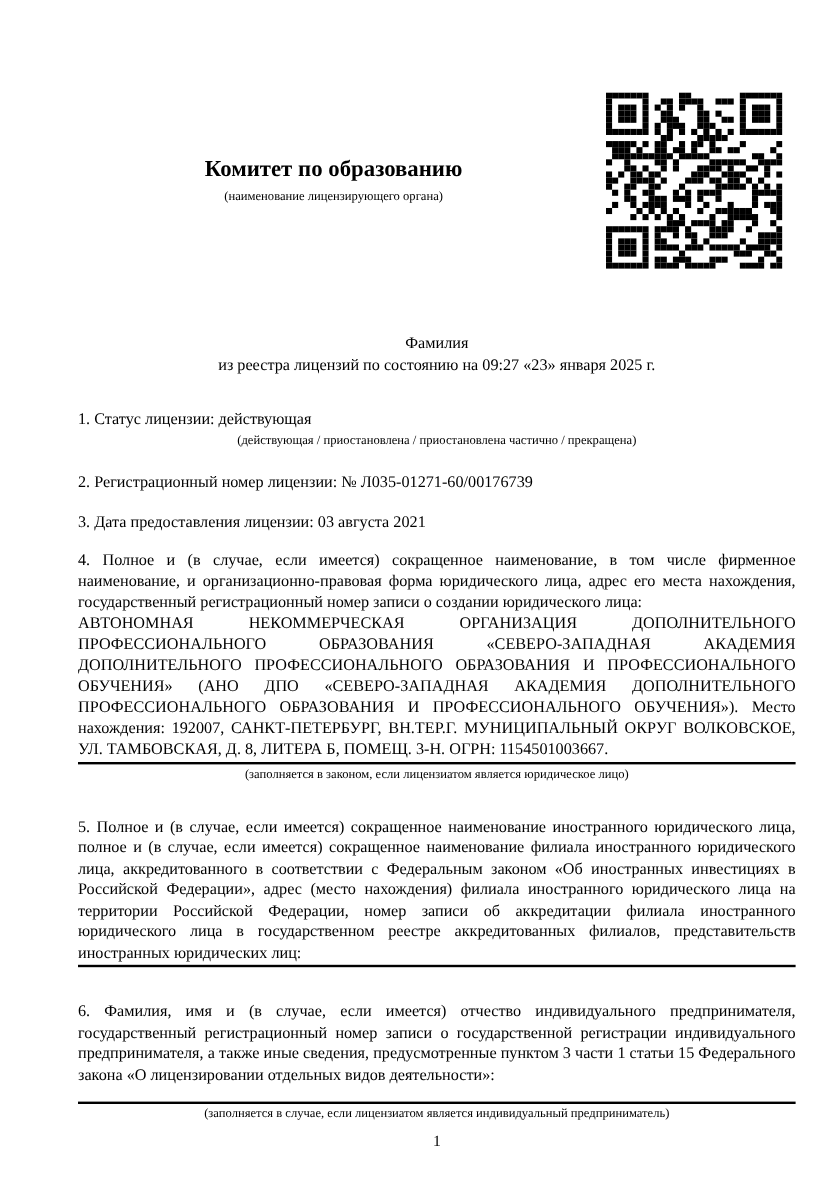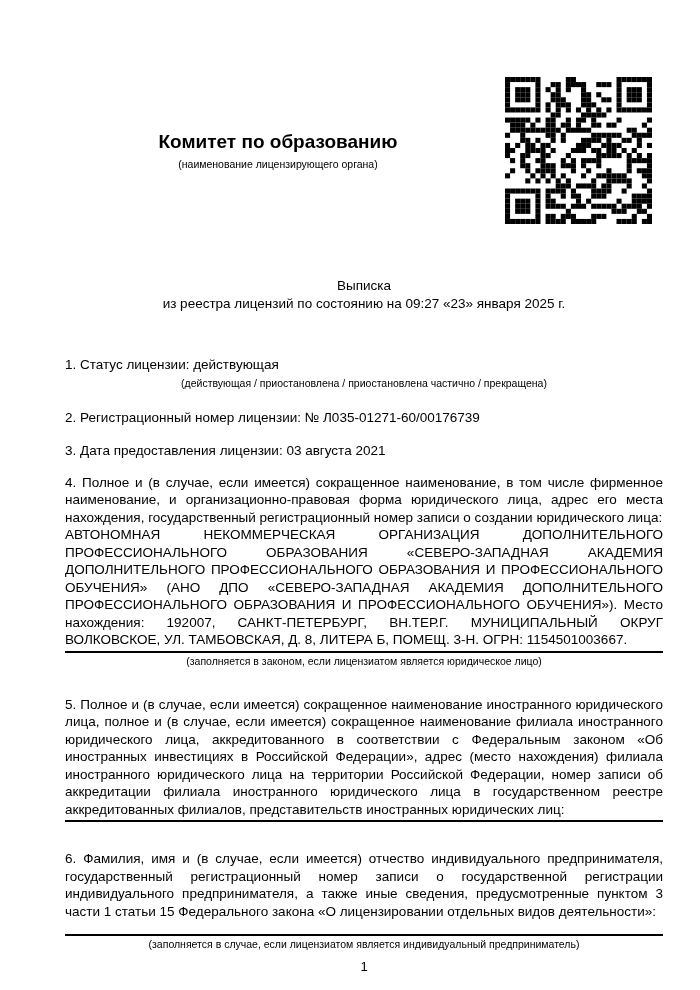--- a/index.html
+++ b/index.html
@@ -2,21 +2,21 @@
 <html lang="ru"><head>
 <meta charset="utf-8">
 <style>
   html,body{margin:0;padding:0;background:#888;}
   .page{
     position:relative;
     width:700px;height:990px;
     margin:0 auto;
     background:#ffffff;
     color:#000;
-    font-family:Liberation Sans, sans-serif;
+    font-family:Liberation Serif, serif;
     overflow:hidden;
   }
   .header-title-block{
     position:absolute;left:65px;top:131px;width:426px;
     text-align:center;
   }
   .authority-name{
     font-size:19px;font-weight:bold;line-height:22px;margin:0;
   }
   .authority-caption{
@@ -24,21 +24,21 @@
   }
   .qr{
     position:absolute;left:505px;top:77px;width:147px;height:147px;
   }
   .qr svg{display:block;width:147px;height:147px;}
   .doc-title{
     position:absolute;left:65px;top:277px;width:598px;
     text-align:center;font-size:13.5px;line-height:18px;
   }
   .content{
-    position:absolute;left:65px;top:356px;width:598px;
+    position:absolute;left:65px;top:340px;width:598px;
     font-size:13.5px;line-height:17.5px;
   }
   .item{margin:0;}
   .just{text-align:justify;}
   .small-caption{
     font-size:10.5px;line-height:13px;text-align:center;margin-top:2px;
   }
   .cap1{margin-top:3px;margin-bottom:0;text-align:center;}
   .mt-item2{margin-top:19px;}
   .mt-item3{margin-top:16px;}
@@ -487,21 +487,21 @@
           <rect x="115" y="140" width="5" height="5"></rect>
           <rect x="120" y="140" width="5" height="5"></rect>
           <rect x="125" y="140" width="5" height="5"></rect>
           <rect x="135" y="140" width="5" height="5"></rect>
           <rect x="140" y="140" width="5" height="5"></rect>
         </g>
       </svg>
     </div>
 
   <div class="doc-title">
-    <div>Выписка</div>
+    <div>Фамилия</div>
     <div>из реестра лицензий по состоянию на 09:27 «23» января 2025 г.</div>
   </div>
 
   <div class="content">
 
     <p class="item">1. Статус лицензии: действующая</p>
     <div class="small-caption cap1">(действующая / приостановлена / приостановлена частично / прекращена)</div>
 
     <p class="item mt-item2">2. Регистрационный номер лицензии: № Л035-01271-60/00176739</p>
 

